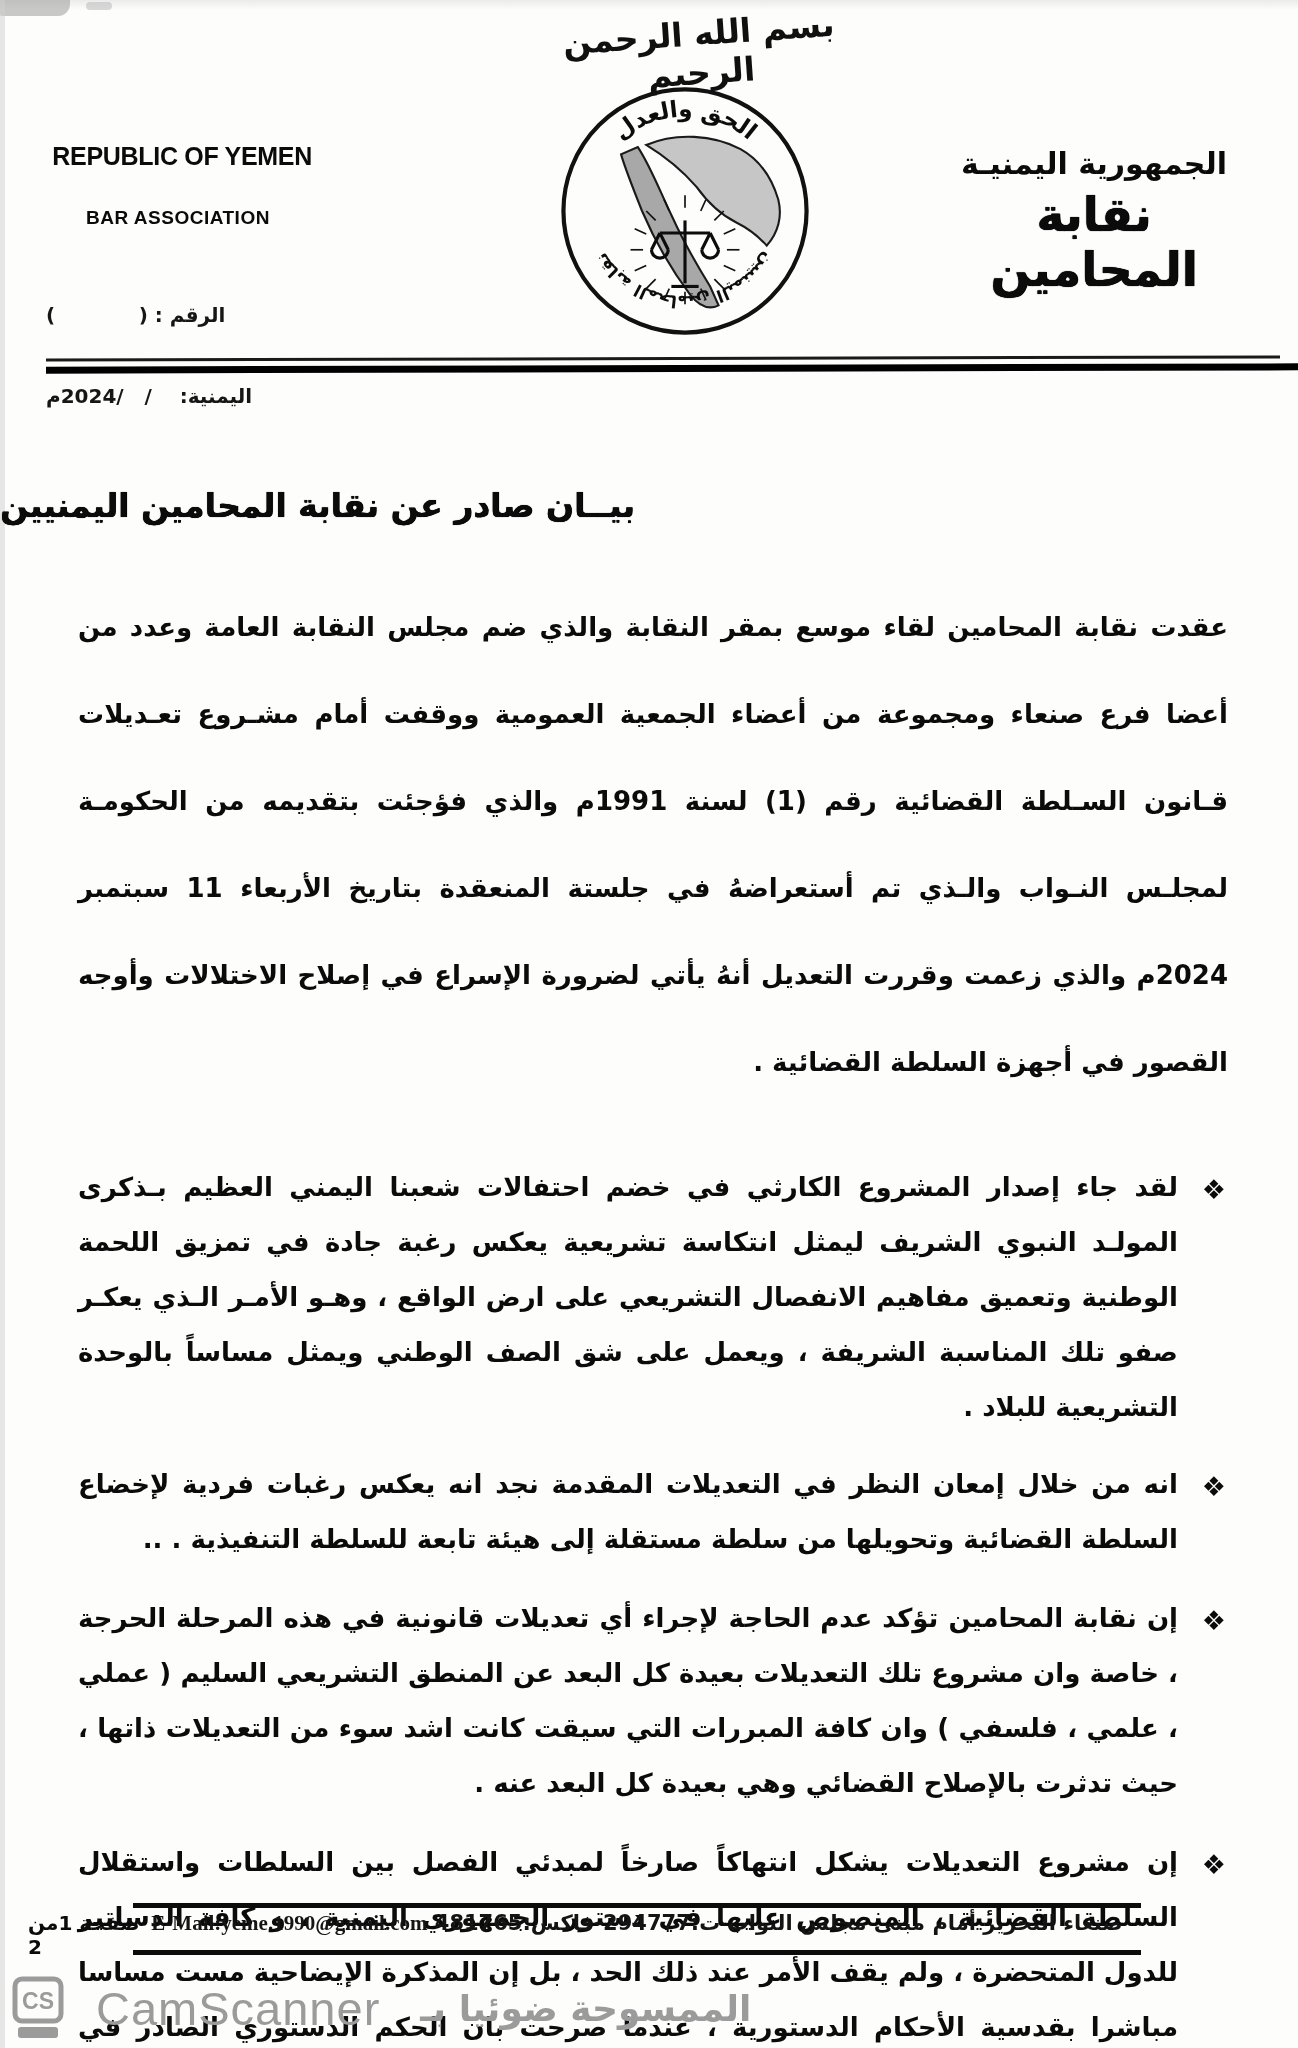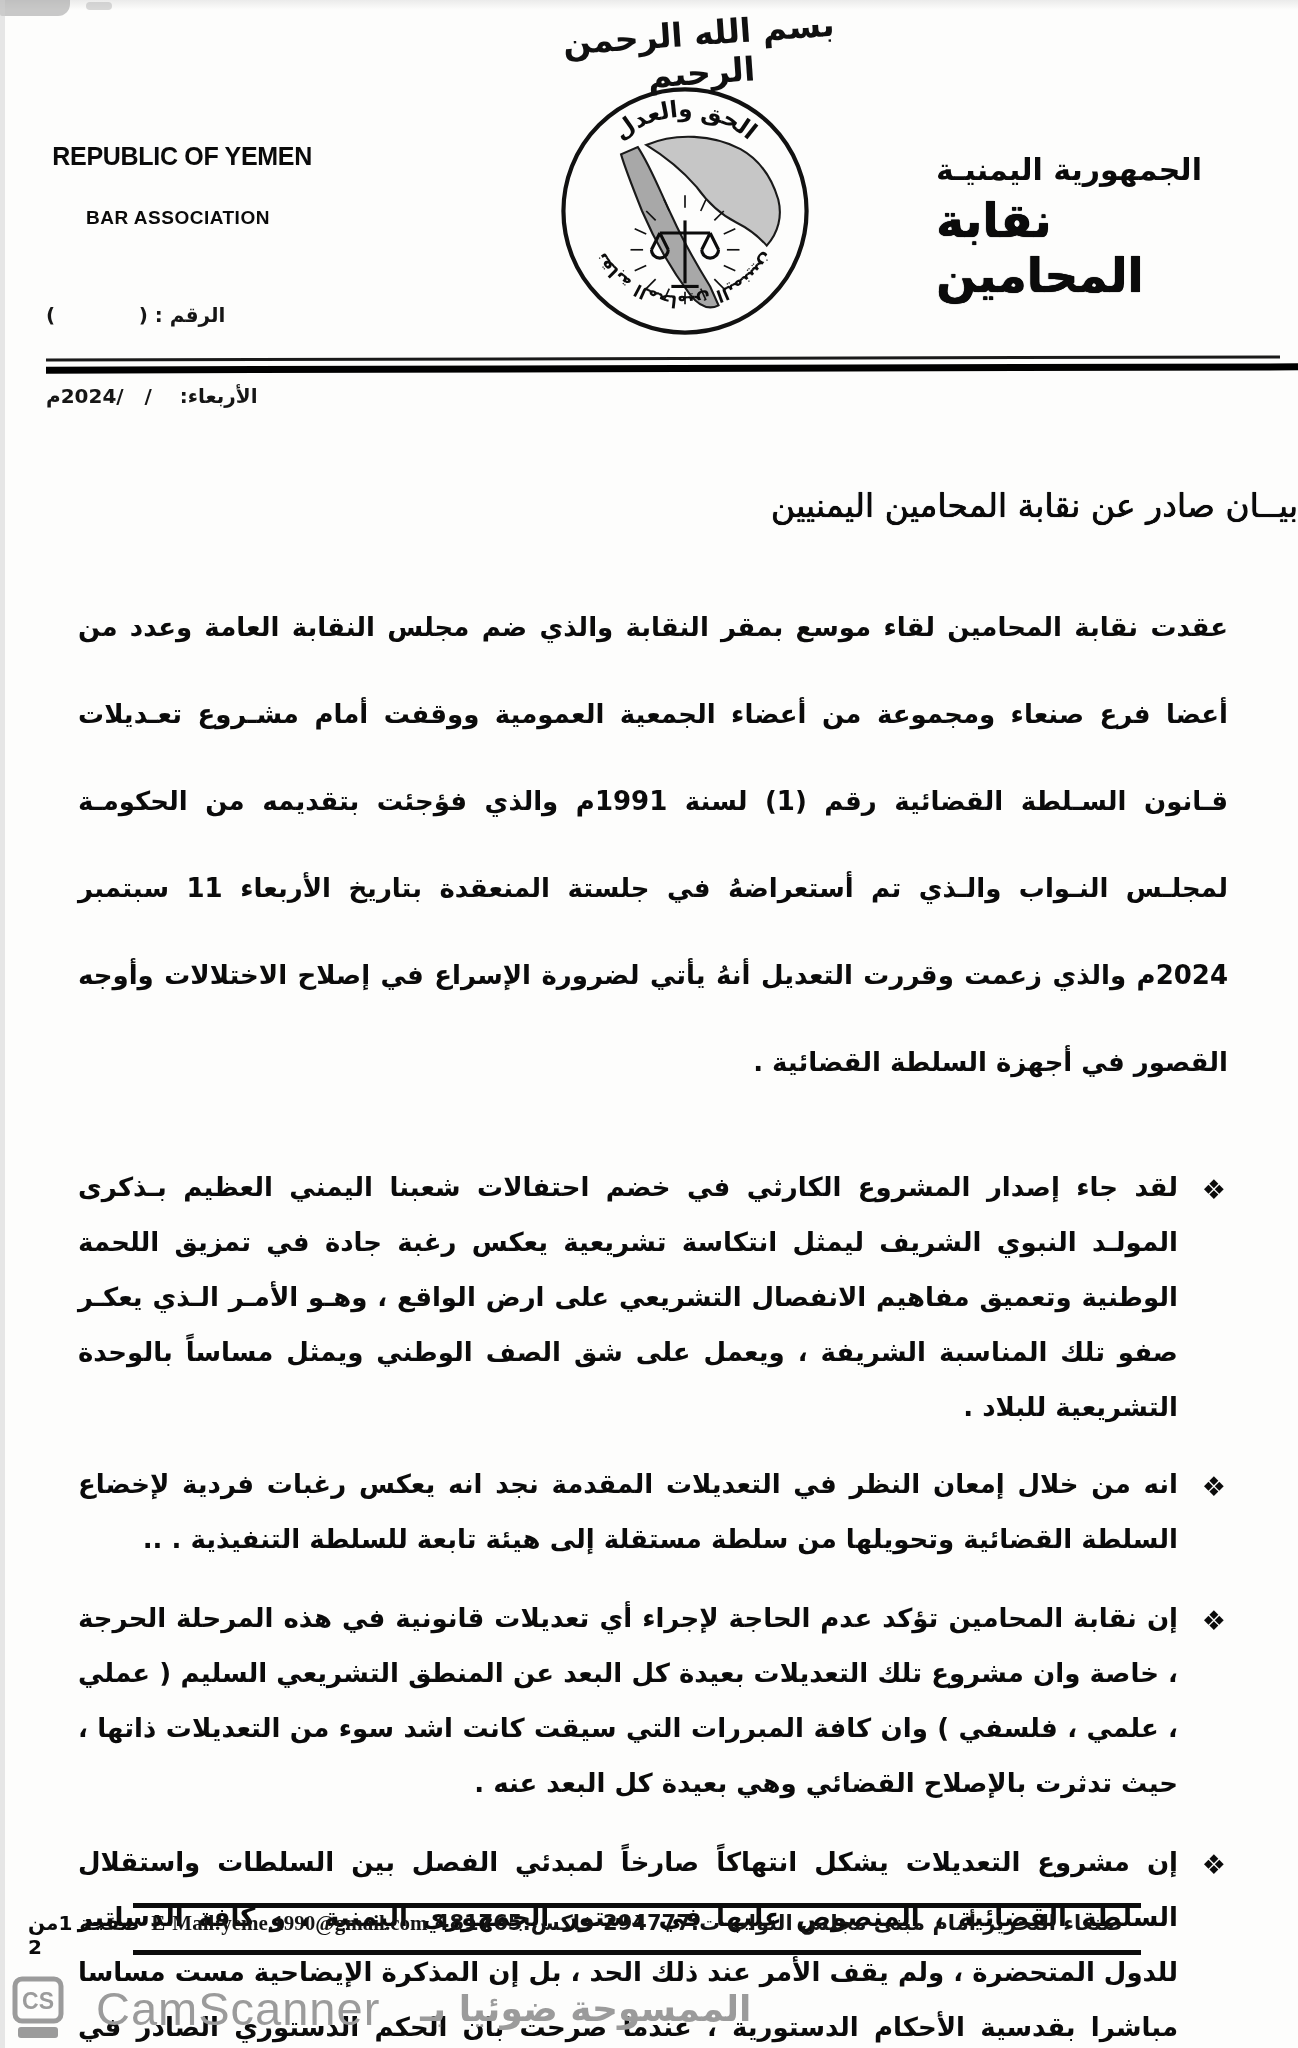--- a/index.html
+++ b/index.html
@@ -20,32 +20,32 @@
     font-size:33px;font-weight:bold;transform:rotate(-4deg);
     letter-spacing:-1px;color:#101010;
   }
   .hdr-left{position:absolute;left:44px;top:142px;width:268px;text-align:center;font-family:"Liberation Sans",sans-serif;}
   .country-en{font-size:25px;font-weight:700;letter-spacing:-.3px;text-align:right;}
   .org-en{font-size:19px;font-weight:700;margin-top:36px;letter-spacing:.5px;}
   .ref-block{
     position:absolute;left:46px;top:248px;width:304px;direction:rtl;text-align:left;
     font-size:20px;font-weight:700;line-height:27px;white-space:pre;color:#161616;
   }
-  .hdr-right{position:absolute;right:46px;top:152px;width:316px;text-align:left;direction:rtl;}
+  .hdr-right{position:absolute;right:46px;top:146px;width:316px;text-align:center;direction:rtl;}
   .country-ar{font-size:30px;font-weight:bold;letter-spacing:0;}
   .org-ar{font-size:47px;font-weight:bold;margin-top:6px;text-shadow:0 0 1px #000,.6px 0 0 #000;}
   .seal{position:absolute;left:554px;top:80px;width:262px;height:262px;}
 
   .rule-thin{position:absolute;top:357px;left:46px;right:18px;height:3px;background:#1a1a1a;transform:rotate(-.15deg);}
   .rule-thick{position:absolute;top:365px;left:46px;right:0;height:7px;background:#000;transform:rotate(-.15deg);}
 
   
   .doc-title{
-    position:absolute;top:486px;left:0;width:1298px;text-align:right;direction:rtl;
-    font-size:33px;font-weight:normal;text-shadow:0 0 .8px #000,.5px 0 0 #000;
+    position:absolute;top:486px;left:0;width:1298px;text-align:left;direction:rtl;
+    font-size:33px;font-weight:bold;text-shadow:0 0 .8px #000,.5px 0 0 #000;
   }
   .doc-body{
     position:absolute;top:584px;left:78px;width:1150px;direction:rtl;
     font-size:26px;font-weight:700;text-align:justify;
   }
   .intro{line-height:87px;margin:0;text-align:justify;-moz-text-align-last:right;text-align-last:right;}
   .bullet{position:relative;padding-right:50px;line-height:55px;-moz-text-align-last:right;text-align-last:right;}
   .bullet-1{margin-top:54px;}
   .bullet-2{margin-top:22px;}
   .bullet-3{margin-top:24px;}
@@ -85,21 +85,21 @@
 
   <div class="bismillah">بسم الله الرحمن الرحيم</div>
 
   <div class="hdr-left">
     <div class="country-en">REPUBLIC OF YEMEN</div>
     <div class="org-en">BAR ASSOCIATION</div>
   </div>
 
   <div class="ref-block">
     <div class="ref-line">الرقم : (            )</div>
-    <div class="ref-line">الأربعاء:    /   /2024م</div>
+    <div class="ref-line">اليمنية:    /   /2024م</div>
   </div>
 
   <div class="hdr-right">
     <div class="country-ar">الجمهورية اليمنيـة</div>
     <div class="org-ar">نقابة المحامين</div>
   </div>
 
   <svg class="seal" viewBox="0 0 250 250">
     <circle cx="125" cy="125" r="116" fill="none" stroke="#111" stroke-width="4"></circle>
     <path id="sealTop" d="M 32 128 A 93 93 0 0 1 218 128" fill="none"></path>

